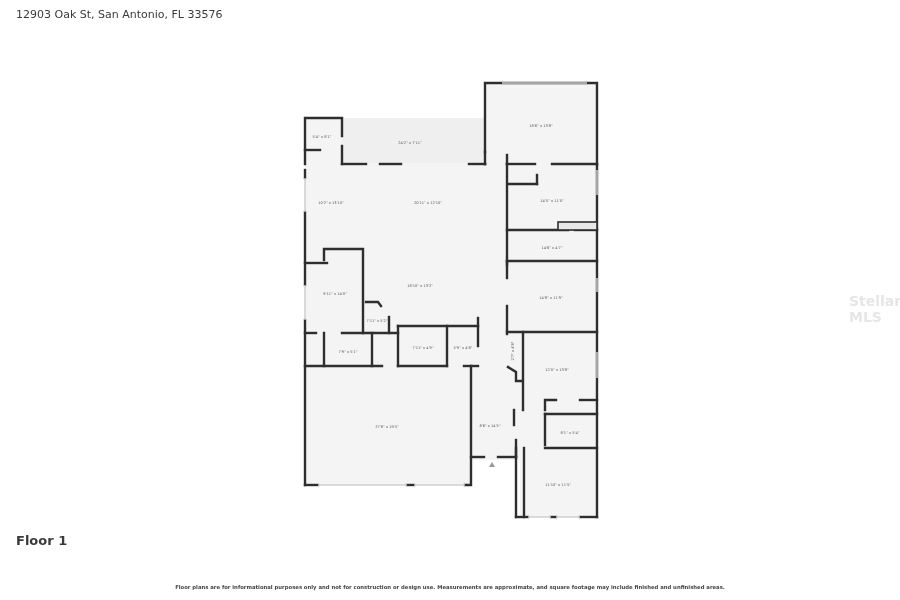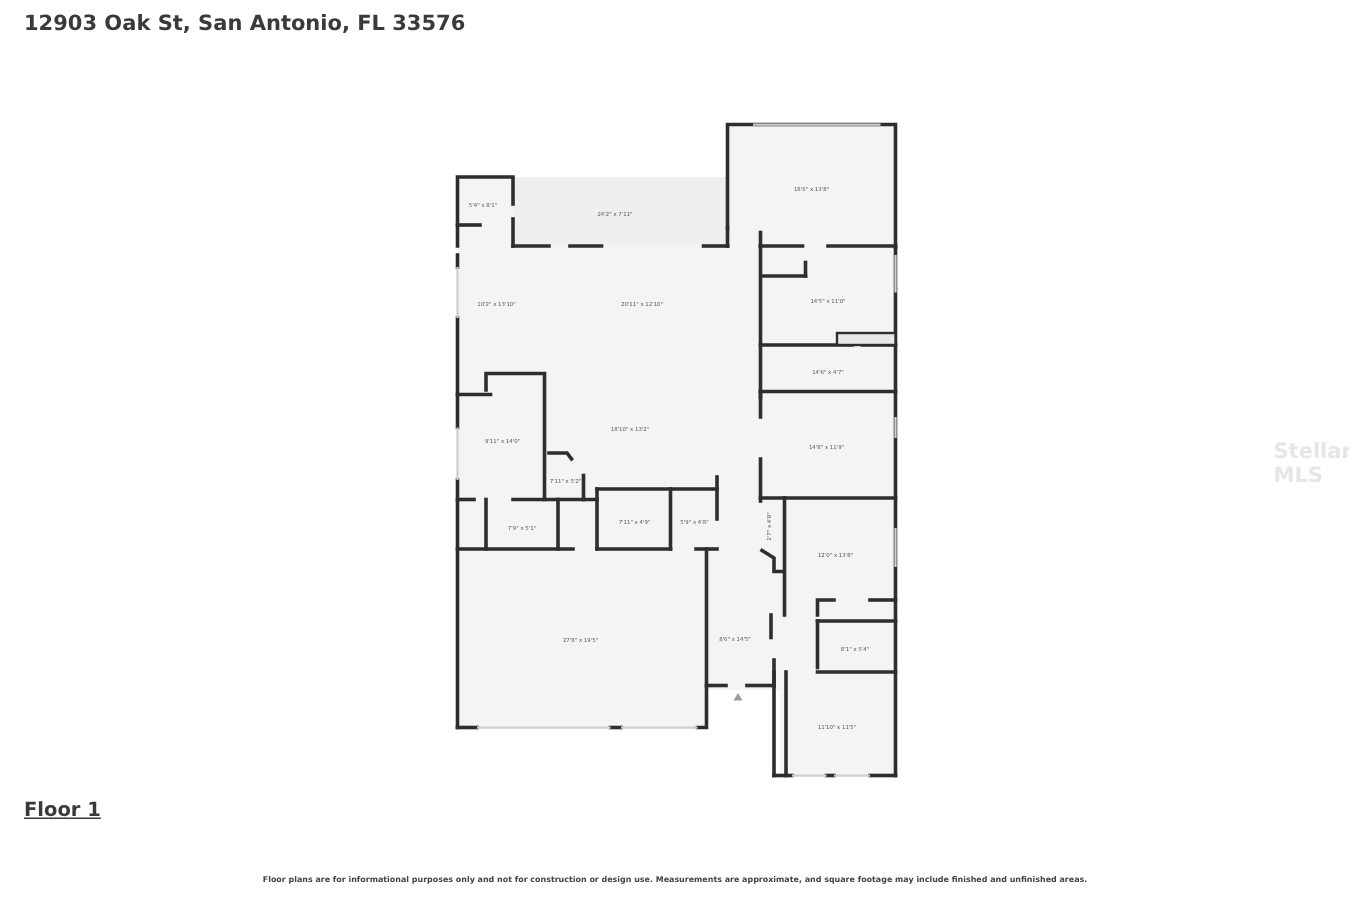--- a/index.html
+++ b/index.html
@@ -1,24 +1,24 @@
 <!DOCTYPE html>
 <html><head>
 <meta charset="utf-8">
 <style>
   html, body { margin: 0; padding: 0; }
   body {
     width: 900px; height: 600px; background: #ffffff; position: relative; overflow: hidden;
     font-family: "DejaVu Sans", sans-serif; color: #333;
   }
   .address {
-    position: absolute; left: 16px; top: 8px; font-size: 14px; font-weight: bold; color: #3a3a3a;
+    position: absolute; left: 16px; top: 8px; font-size: 11px; font-weight: normal; color: #3a3a3a;
   }
   .floor-label {
-    position: absolute; left: 16px; top: 533px; font-size: 13px; font-weight: bold; color: #3a3a3a; text-decoration: underline;
+    position: absolute; left: 16px; top: 533px; font-size: 13px; font-weight: bold; color: #3a3a3a;
   }
   .disclaimer {
     position: absolute; left: 0; width: 900px; top: 584px; text-align: center;
     font-size: 5.3px; font-weight: bold; color: #444;
   }
   .watermark {
     position: absolute; left: 849px; top: 293px; font-size: 14px; font-weight: bold; color: #e6e6e6;
   }
   svg.plan { position: absolute; left: 0; top: 0; }
   .room-label {

